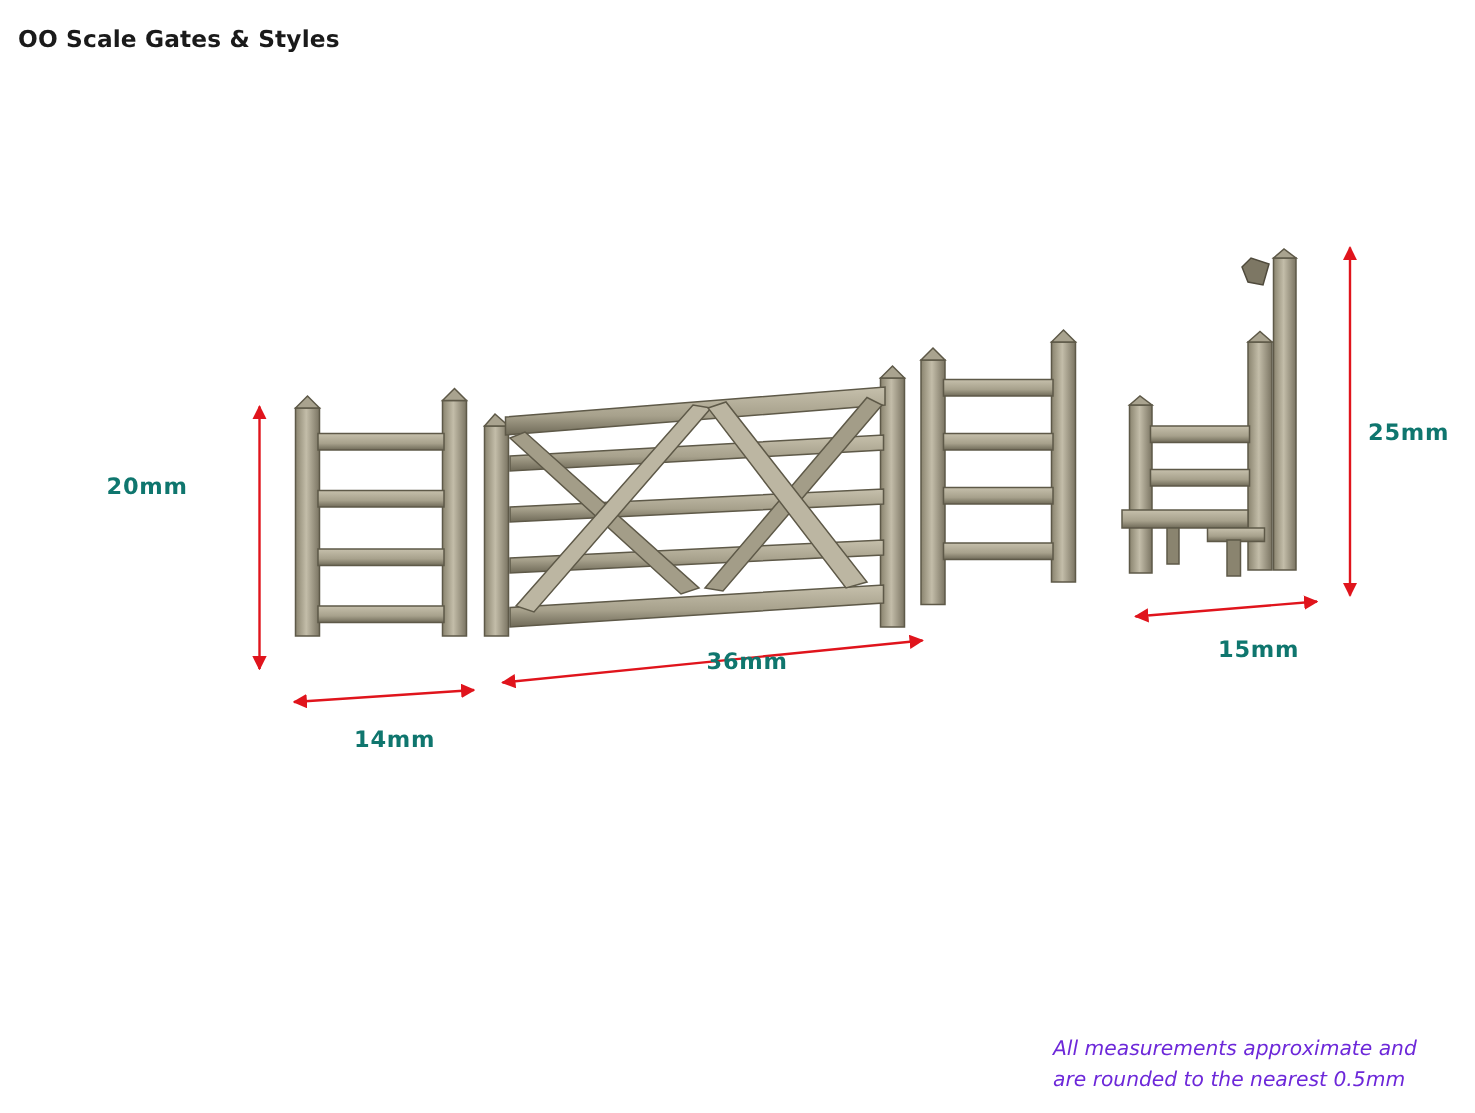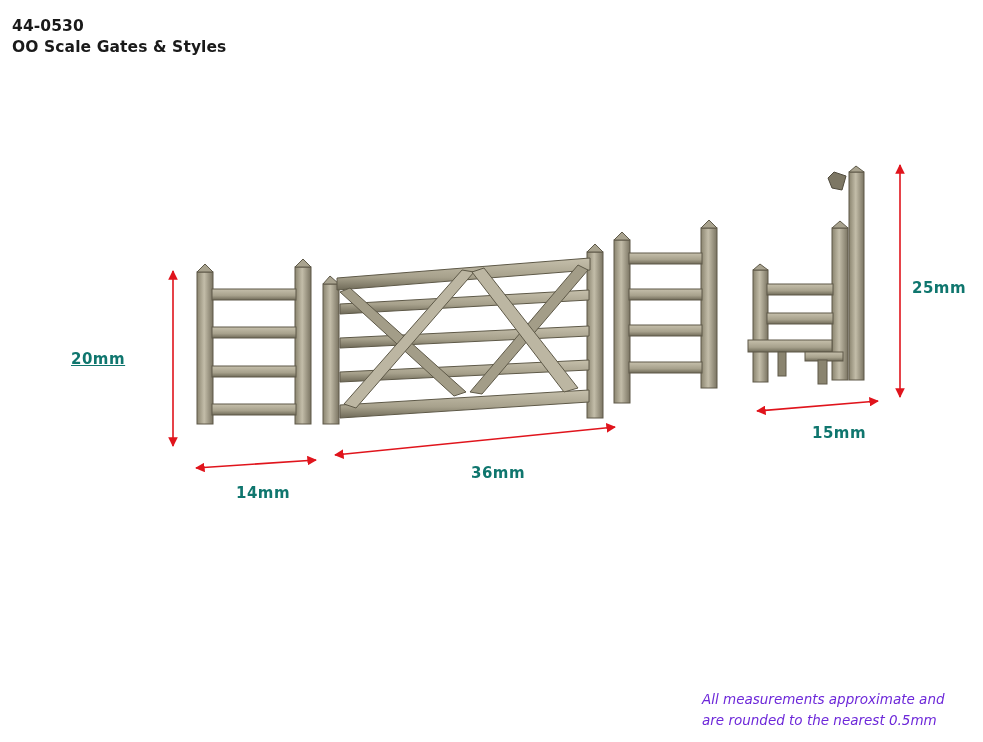--- a/index.html
+++ b/index.html
@@ -11,21 +11,20 @@
                  letter-spacing: 0.5px; }
     .footnote { position: absolute; left: 702px; top: 689px; font-style: italic;
                 font-size: 13.5px; line-height: 21px; color: #6d28d9;
                 font-family: "DejaVu Sans", sans-serif; }
     svg.art { position: absolute; left: 0; top: 0; }
   </style>
 </head>
 <body>
 
 <div class="title-block">
-  <div>44-0530</div>
   <div>OO Scale Gates &amp; Styles</div>
 </div>
 
 <svg class="art" width="983" height="742" viewBox="0 0 983 742">
   <defs>
     <linearGradient id="wood" x1="0" y1="0" x2="1" y2="0">
       <stop offset="0" stop-color="#8a846f"></stop>
       <stop offset="0.45" stop-color="#c3bda9"></stop>
       <stop offset="1" stop-color="#7a7462"></stop>
     </linearGradient>
@@ -95,22 +94,22 @@
 
   <g stroke="#e0141c" stroke-width="1.6" fill="none">
     <line x1="173" y1="271" x2="173" y2="446" marker-start="url(#arr)" marker-end="url(#arr)"></line>
     <line x1="196" y1="468" x2="316" y2="460" marker-start="url(#arr)" marker-end="url(#arr)"></line>
     <line x1="335" y1="455" x2="615" y2="427" marker-start="url(#arr)" marker-end="url(#arr)"></line>
     <line x1="900" y1="165" x2="900" y2="397" marker-start="url(#arr)" marker-end="url(#arr)"></line>
     <line x1="757" y1="411" x2="878" y2="401" marker-start="url(#arr)" marker-end="url(#arr)"></line>
   </g>
 </svg>
 
-<div class="dim-label" style="left:71px; top:350px;text-decoration:underline;">20mm</div>
+<div class="dim-label" style="left:71px; top:315px;">20mm</div>
 <div class="dim-label" style="left:236px; top:484px;">14mm</div>
-<div class="dim-label" style="left:471px; top:464px;">36mm</div>
+<div class="dim-label" style="left:471px; top:432px;">36mm</div>
 <div class="dim-label" style="left:912px; top:279px;">25mm</div>
 <div class="dim-label" style="left:812px; top:424px;">15mm</div>
 
 <div class="footnote">
   <div>All measurements approximate and</div>
   <div>are rounded to the nearest 0.5mm</div>
 </div>
 
 </body></html>

